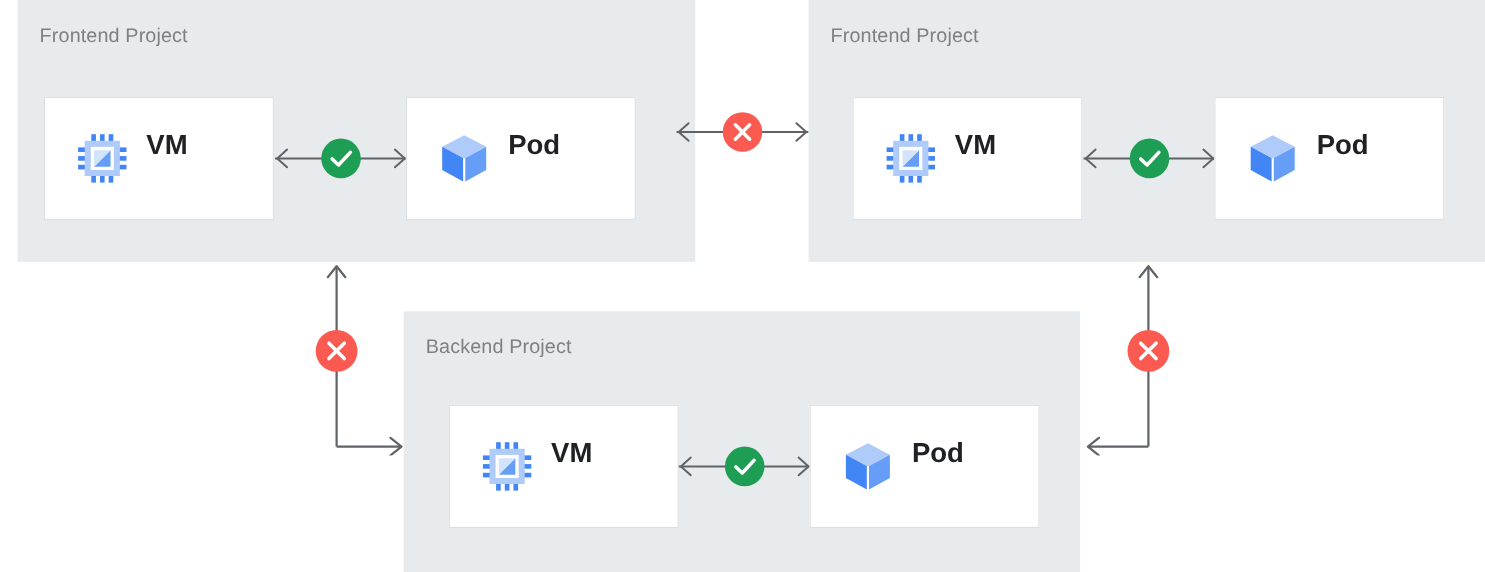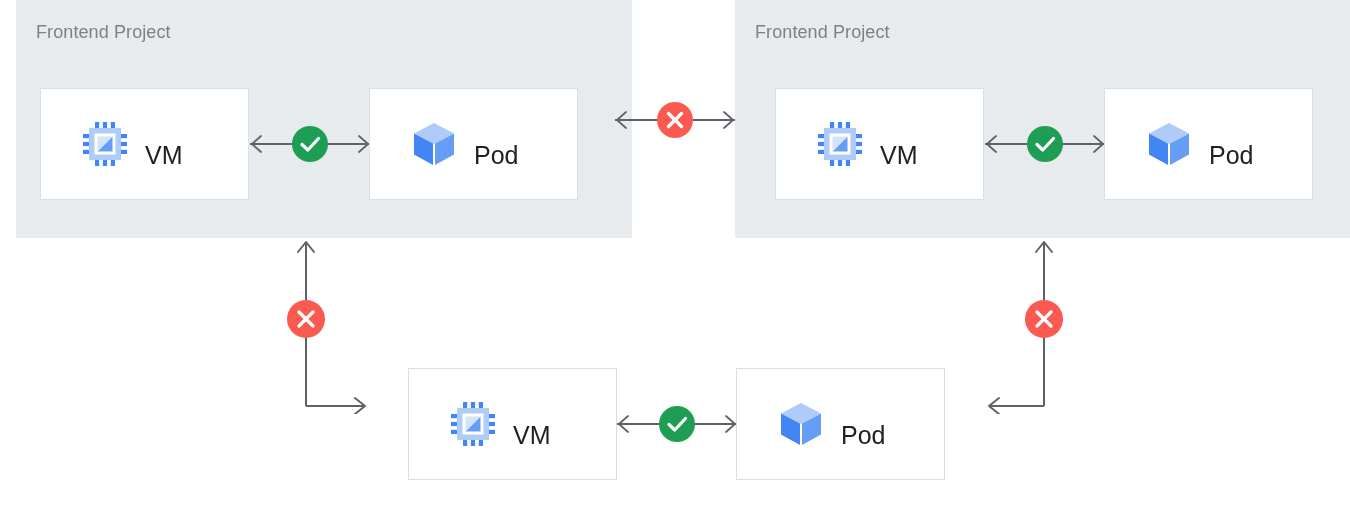--- a/index.html
+++ b/index.html
@@ -42,23 +42,24 @@
     background: #ffffff;
     border: 1px solid #dcdfe1;
     box-sizing: border-box;
     display: flex;
     align-items: center;
     width: 209px;
     height: 112px;
   }
   .card-inner {
     display: flex;
-    align-items: flex-end;
-    padding-left: 40px;
+    align-items: flex-start;
+    padding-left: 28px;
     gap: 16px;
+    font-weight: bold;
   }
   .card-label {
     font-size: 25px;
     color: #202124;
     line-height: 1;
   }
   .icon-box {
     width: 48px;
     height: 48px;
     flex: 0 0 48px;
@@ -199,20 +200,23 @@
         <svg viewBox="0 0 48 48" width="48" height="48" aria-hidden="true">
           <path d="M24 3 L44 13.5 L24 24 L4 13.5 Z" fill="#aecbfa"></path>
           <path d="M4 13.5 L23 23.6 L23 45 L4 34.5 Z" fill="#4285f4"></path>
           <path d="M44 13.5 L25 23.6 L25 45 L44 34.5 Z" fill="#669df6"></path>
         </svg>
       </span>
       <span class="card-label">Pod</span>
     </div>
   </div>
 
+  <div class="panel" id="panel-backend">
+    <div class="panel-title">Backend Project</div>
+  </div>
 
   <div class="card" style="left:408px; top:368px;">
     <div class="card-inner">
       <span class="icon-box">
         <svg viewBox="0 0 48 48" width="48" height="48" aria-hidden="true">
           <g fill="#4285f4">
             <rect x="14" y="2" width="4.2" height="7"></rect>
               <rect x="21.9" y="2" width="4.2" height="7"></rect>
               <rect x="29.8" y="2" width="4.2" height="7"></rect>
             <rect x="14" y="39" width="4.2" height="7"></rect>

